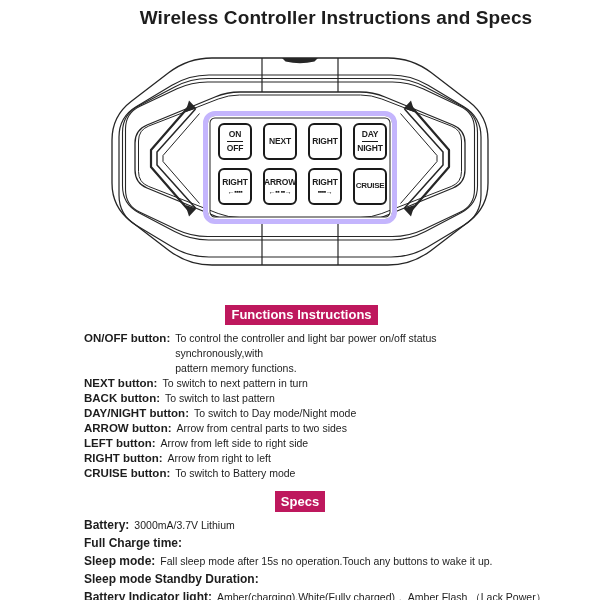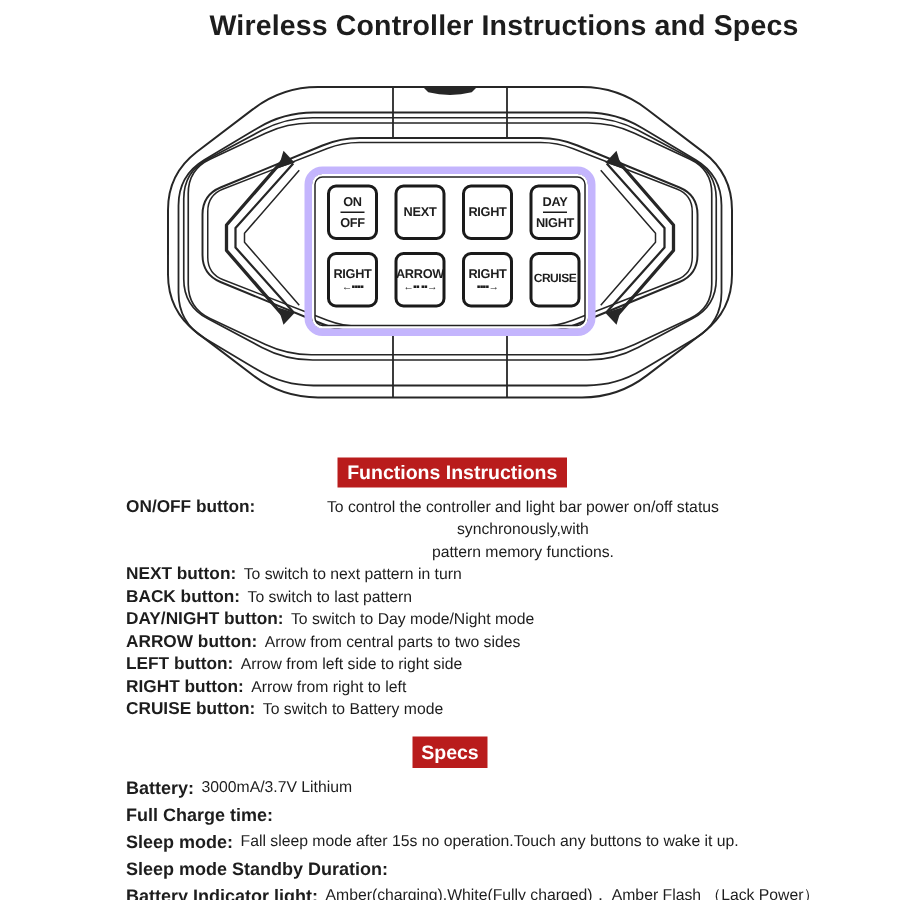--- a/index.html
+++ b/index.html
@@ -13,29 +13,29 @@
          border:5px solid #c4b5fd;border-radius:12px;
          box-shadow:inset 0 0 0 1.5px #fff, inset 0 0 0 2.5px #222;
          display:grid;grid-template-columns:repeat(4,34px);grid-auto-rows:37px;
          column-gap:11px;row-gap:8px;padding:7px 0 0 10px;}
   .btn{box-sizing:border-box;border:2px solid #1a1a1a;border-radius:6px;background:#fff;
        display:flex;flex-direction:column;align-items:center;justify-content:center;
        font-weight:bold;font-size:8.5px;letter-spacing:-.2px;line-height:1.1;text-align:center;}
   .btn .rule{display:block;width:16px;border-top:1.6px solid #1a1a1a;margin:1.5px 0;}
   .btn .arr{font-size:7px;letter-spacing:-.5px;line-height:1;margin-top:1px;white-space:nowrap;}
   .btn.small{font-size:8px;letter-spacing:-.3px;}
-  .sec-head{position:absolute;background:#b91c1c;color:#fff;font-weight:bold;
+  .sec-head{position:absolute;background:#be185d;color:#fff;font-weight:bold;
             font-size:13px;text-align:center;}
   .sec-head.fi{left:225px;top:305px;width:153px;height:20px;line-height:20px;}
   .sec-head.sp{left:275px;top:491px;width:50px;height:21px;line-height:21px;}
   .funcs{position:absolute;left:84px;top:331px;width:438px;}
   .frow{display:flex;line-height:15px;}
   .flabel{font-size:11.5px;font-weight:bold;white-space:nowrap;margin-right:5px;}
   .ftext{font-size:10.5px;flex:1;}
-  .ftext .ln{display:block;text-align:center;}
+  .ftext .ln{display:block;}
   .specs{position:absolute;left:84px;top:516px;width:474px;}
   .srow{display:flex;line-height:18px;}
   .slabel{font-size:12px;font-weight:bold;white-space:nowrap;margin-right:5px;}
   .stext{font-size:10.5px;flex:1;}
 </style>
 </head>
 <body>
 
 <div class="title">Wireless Controller Instructions and Specs</div>
 

